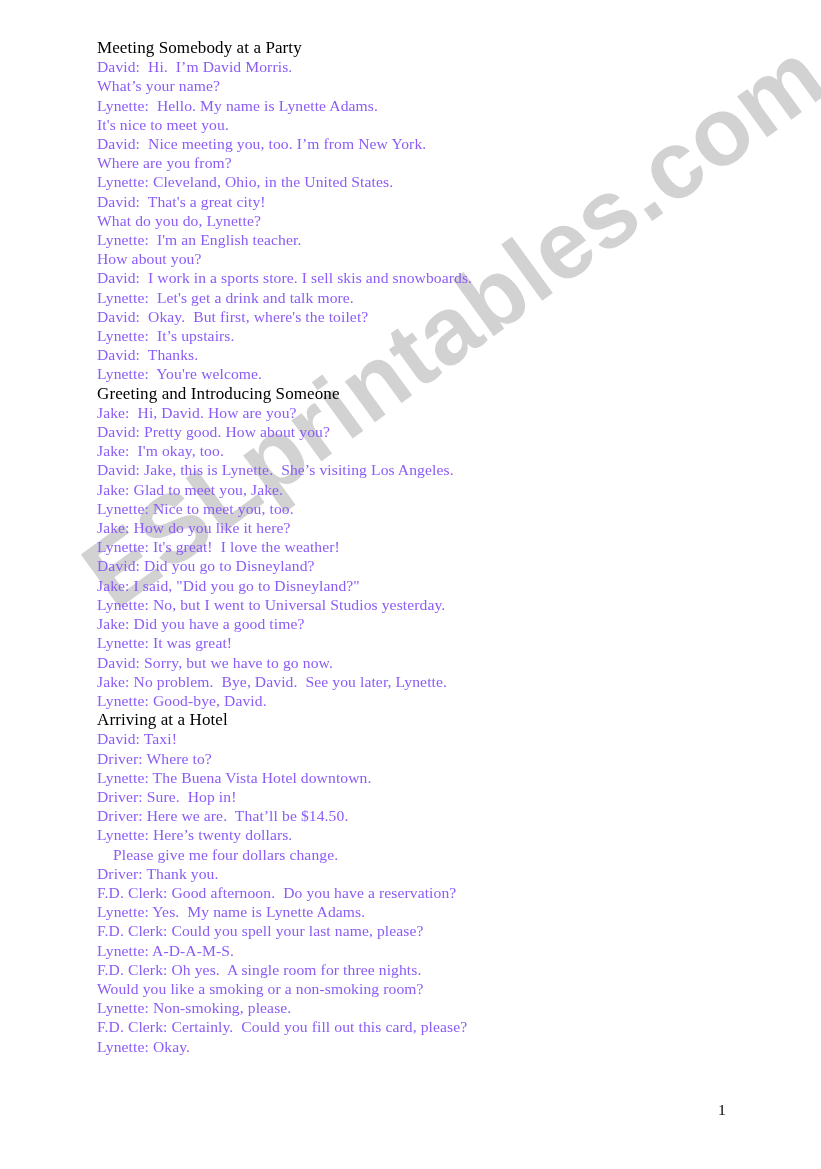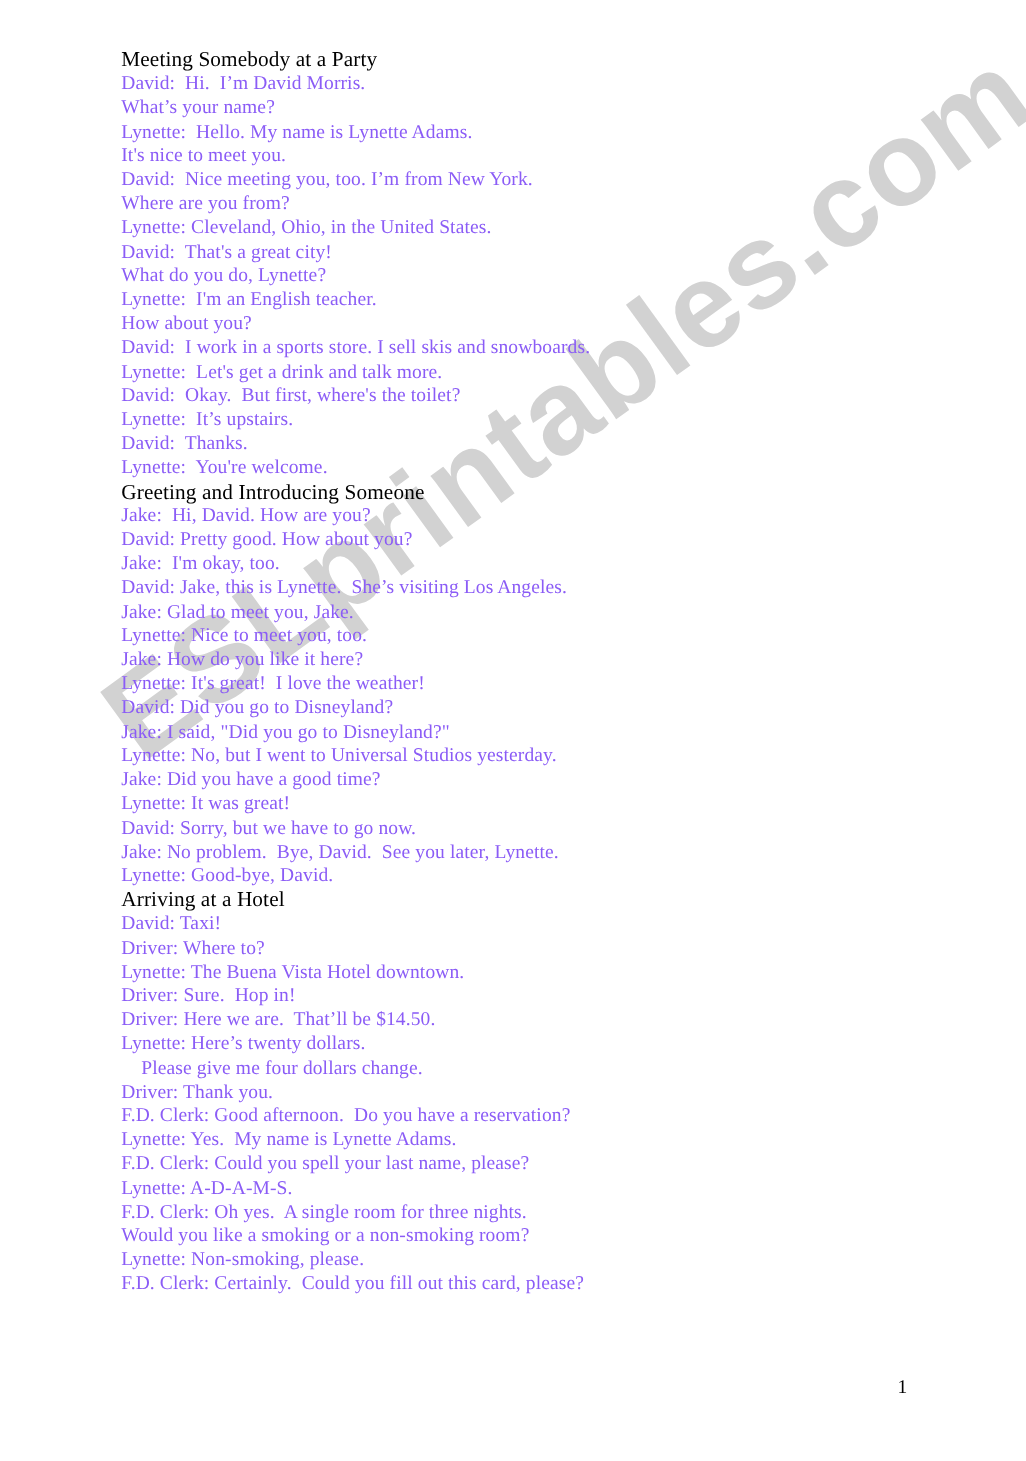--- a/index.html
+++ b/index.html
@@ -132,17 +132,18 @@
       <div class="line">    Please give me four dollars change.</div>
       <div class="line">Driver: Thank you.</div>
       <div class="line">F.D. Clerk: Good afternoon.  Do you have a reservation?</div>
       <div class="line">Lynette: Yes.  My name is Lynette Adams.</div>
       <div class="line">F.D. Clerk: Could you spell your last name, please?</div>
       <div class="line">Lynette: A-D-A-M-S.</div>
       <div class="line">F.D. Clerk: Oh yes.  A single room for three nights.</div>
       <div class="line">Would you like a smoking or a non-smoking room?</div>
       <div class="line">Lynette: Non-smoking, please.</div>
       <div class="line">F.D. Clerk: Certainly.  Could you fill out this card, please?</div>
+      <div class="line">Lynette: Okay.</div>
     </div>
 
   <div id="page-number">1</div>
 
 </div>
 
 </body></html>

